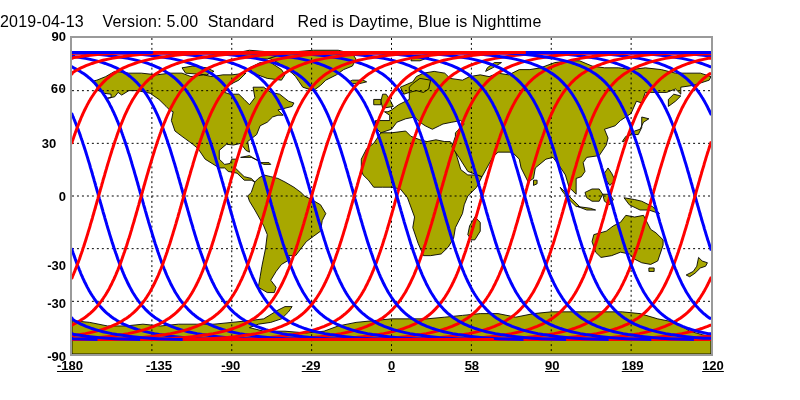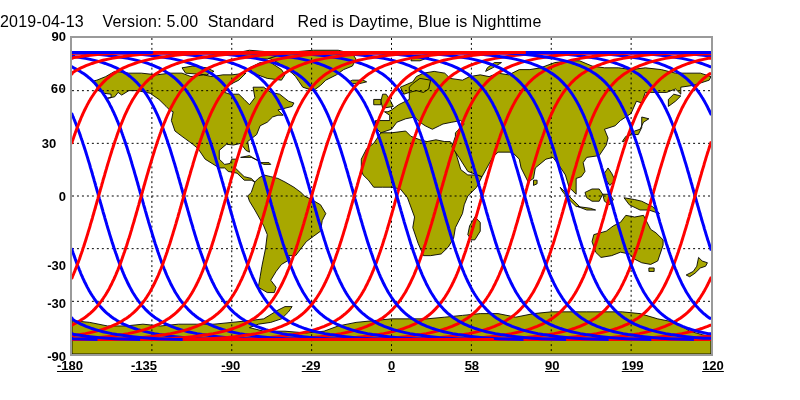--- a/index.html
+++ b/index.html
@@ -163,23 +163,23 @@
           <polyline points="123.2,305.4 113.7,305.4 104.3,305.2 95.2,304.9 86.5,304.5 78.3,304.0 70.6,303.4 63.4,302.7 56.8,302.0 50.7,301.1 45.2,300.3 40.1,299.4 35.4,298.4 31.1,297.4 27.1,296.4 23.5,295.3 20.1,294.2 17.0,293.1 14.1,292.0 11.5,290.8 9.0,289.7 6.7,288.5 4.5,287.3 2.4,286.1 0.5,284.9 0.0,283.7" fill="none" stroke="#0000FF" stroke-width="3" stroke-linecap="round"></polyline>
           <polyline points="643.0,283.7 641.7,283.7 640.0,282.5 638.4,281.3 636.9,280.0 635.4,278.8 634.1,277.6 632.8,276.3 631.5,275.1 630.3,273.8 629.2,272.5 628.1,271.3 627.0,270.0 626.0,268.7 625.0,267.4 624.0,266.2 623.1,264.9 622.2,263.6 621.4,262.3 620.6,261.0 619.8,259.7 619.0,258.5 618.2,257.2 617.5,255.9 616.8,254.6 616.1,253.3 615.4,252.0 614.7,250.7 614.0,249.4 613.4,248.1 612.8,246.8 612.2,245.5 611.6,244.2 611.0,242.9 610.4,241.6 609.8,240.3 609.3,239.0 608.7,237.7 608.2,236.3 607.7,235.0 607.1,233.7 606.6,232.4 606.1,231.1 605.6,229.8 605.1,228.5 604.6,227.2 604.1,225.9 603.7,224.6 603.2,223.2 602.7,221.9 602.3,220.6 601.8,219.3 601.4,218.0 600.9,216.7 600.5,215.4 600.0,214.0 599.6,212.7 599.2,211.4 598.8,210.1 598.3,208.8 597.9,207.5 597.5,206.2 597.1,204.8 596.7,203.5 596.3,202.2 595.9,200.9 595.5,199.6 595.1,198.3 594.7,196.9 594.3,195.6 593.9,194.3 593.5,193.0 593.1,191.7 592.7,190.3 592.3,189.0 591.9,187.7 591.5,186.4 591.2,185.1 590.8,183.8 590.4,182.4 590.0,181.1 589.6,179.8 589.3,178.5 588.9,177.2 588.5,175.8 588.1,174.5 587.8,173.2 587.4,171.9 587.0,170.6 586.6,169.2 586.3,167.9 585.9,166.6 585.5,165.3 585.2,164.0 584.8,162.6 584.4,161.3 584.1,160.0 583.7,158.7 583.3,157.4 582.9,156.0 582.6,154.7 582.2,153.4 581.8,152.1 581.5,150.8 581.1,149.4 580.7,148.1 580.4,146.8 580.0,145.5 579.6,144.2 579.2,142.8 578.9,141.5 578.5,140.2 578.1,138.9 577.7,137.6 577.3,136.2 577.0,134.9 576.6,133.6 576.2,132.3 575.8,131.0 575.4,129.7 575.0,128.3 574.6,127.0 574.3,125.7 573.9,124.4 573.5,123.1 573.1,121.7 572.7,120.4 572.3,119.1 571.9,117.8 571.4,116.5 571.0,115.2 570.6,113.8 570.2,112.5 569.8,111.2 569.4,109.9 568.9,108.6 568.5,107.3 568.1,106.0 567.6,104.6 567.2,103.3 566.7,102.0 566.3,100.7 565.8,99.4 565.4,98.1 564.9,96.8 564.4,95.4 564.0,94.1 563.5,92.8 563.0,91.5 562.5,90.2 562.0,88.9 561.5,87.6 561.0,86.3 560.5,85.0 559.9,83.7 559.4,82.3 558.8,81.0 558.3,79.7 557.7,78.4 557.1,77.1 556.6,75.8 555.9,74.5 555.3,73.2 554.7,71.9 554.1,70.6 553.4,69.3 552.7,68.0 552.1,66.7 551.4,65.4 550.6,64.1 549.9,62.8 549.1,61.5 548.4,60.3 547.6,59.0 546.7,57.7 545.9,56.4 545.0,55.1 544.1,53.8 543.1,52.6 542.1,51.3 541.1,50.0 540.1,48.7 539.0,47.5 537.8,46.2 536.6,44.9 535.4,43.7 534.0,42.4 532.7,41.2 531.2,40.0 529.7,38.7 528.1,37.5 526.4,36.3 524.6,35.1 522.7,33.9 520.6,32.7 518.5,31.5 516.1,30.3 513.7,29.2 511.0,28.0 508.1,26.9 505.0,25.8 501.6,24.7 498.0,23.6 494.0,22.6 489.7,21.6 485.1,20.6 479.9,19.7 474.4,18.9 468.3,18.0 461.7,17.3 454.5,16.6 446.9,16.0 438.6,15.5 429.9,15.1 420.8,14.8 411.4,14.6 643.0,14.6" fill="none" stroke="#0000FF" stroke-width="3" stroke-linecap="round"></polyline>
           <polyline points="0.0,14.6 80.4,14.6" fill="none" stroke="#0000FF" stroke-width="3" stroke-linecap="round"></polyline>
           <polyline points="144.7,14.6 456.6,14.6 447.2,14.8 438.1,15.1 429.4,15.5 421.2,16.0 413.5,16.6 406.4,17.3 399.8,18.0 393.7,18.9 388.1,19.7 383.0,20.6 378.3,21.6 374.0,22.6 370.0,23.6 366.4,24.7 363.0,25.8 359.9,26.9 357.1,28.0 354.4,29.2 351.9,30.3 349.6,31.5 347.4,32.7 345.4,33.9 343.5,35.1 341.7,36.3 340.0,37.5 338.4,38.7 336.8,40.0 335.4,41.2 334.0,42.4 332.7,43.7 331.4,44.9 330.2,46.2 329.1,47.5 328.0,48.7 326.9,50.0 325.9,51.3 324.9,52.6 324.0,53.8 323.1,55.1 322.2,56.4 321.3,57.7 320.5,59.0 319.7,60.3 318.9,61.5 318.1,62.8 317.4,64.1 316.7,65.4 316.0,66.7 315.3,68.0 314.6,69.3 314.0,70.6 313.3,71.9 312.7,73.2 312.1,74.5 311.5,75.8 310.9,77.1 310.3,78.4 309.8,79.7 309.2,81.0 308.7,82.3 308.1,83.7 307.6,85.0 307.1,86.3 306.5,87.6 306.0,88.9 305.5,90.2 305.0,91.5 304.6,92.8 304.1,94.1 303.6,95.4 303.1,96.8 302.7,98.1 302.2,99.4 301.8,100.7 301.3,102.0 300.9,103.3 300.4,104.6 300.0,106.0 299.5,107.3 299.1,108.6 298.7,109.9 298.3,111.2 297.8,112.5 297.4,113.8 297.0,115.2 296.6,116.5 296.2,117.8 295.8,119.1 295.4,120.4 295.0,121.7 294.6,123.1 294.2,124.4 293.8,125.7 293.4,127.0 293.0,128.3 292.6,129.7 292.2,131.0 291.9,132.3 291.5,133.6 291.1,134.9 290.7,136.2 290.3,137.6 290.0,138.9 289.6,140.2 289.2,141.5 288.8,142.8 288.4,144.2 288.1,145.5 287.7,146.8 287.3,148.1 287.0,149.4 286.6,150.8 286.2,152.1 285.8,153.4 285.5,154.7 285.1,156.0 284.7,157.4 284.4,158.7 284.0,160.0 283.6,161.3 283.3,162.6 282.9,164.0 282.5,165.3 282.1,166.6 281.8,167.9 281.4,169.2 281.0,170.6 280.7,171.9 280.3,173.2 279.9,174.5 279.5,175.8 279.2,177.2 278.8,178.5 278.4,179.8 278.0,181.1 277.7,182.4 277.3,183.8 276.9,185.1 276.5,186.4 276.1,187.7 275.7,189.0 275.4,190.3 275.0,191.7 274.6,193.0 274.2,194.3 273.8,195.6 273.4,196.9 273.0,198.3 272.6,199.6 272.2,200.9 271.8,202.2 271.4,203.5 271.0,204.8 270.6,206.2 270.1,207.5 269.7,208.8 269.3,210.1 268.9,211.4 268.4,212.7 268.0,214.0 267.6,215.4 267.1,216.7 266.7,218.0 266.2,219.3 265.8,220.6 265.3,221.9 264.9,223.2 264.4,224.6 263.9,225.9 263.4,227.2 262.9,228.5 262.4,229.8 261.9,231.1 261.4,232.4 260.9,233.7 260.4,235.0 259.9,236.3 259.3,237.7 258.8,239.0 258.2,240.3 257.7,241.6 257.1,242.9 256.5,244.2 255.9,245.5 255.3,246.8 254.6,248.1 254.0,249.4 253.4,250.7 252.7,252.0 252.0,253.3 251.3,254.6 250.6,255.9 249.8,257.2 249.1,258.5 248.3,259.7 247.5,261.0 246.7,262.3 245.8,263.6 244.9,264.9 244.0,266.2 243.1,267.4 242.1,268.7 241.1,270.0 240.0,271.3 238.9,272.5 237.7,273.8 236.5,275.1 235.3,276.3 234.0,277.6 232.6,278.8 231.2,280.0 229.6,281.3 228.0,282.5 226.3,283.7 224.5,284.9 222.6,286.1 220.6,287.3 218.4,288.5 216.1,289.7 213.6,290.8 210.9,292.0 208.0,293.1 204.9,294.2 201.6,295.3 197.9,296.4 194.0,297.4 189.7,298.4 185.0,299.4 179.9,300.3 174.3,301.1 168.2,302.0 161.6,302.7 154.5,303.4 146.8,304.0 138.6,304.5 129.9,304.9 120.7,305.2 111.4,305.4 423.3,305.4" fill="none" stroke="#FF0000" stroke-width="3" stroke-linecap="round"></polyline>
         </g>
     </svg>
   </div>
 
   <div id="xlabels">
       <div class="xtick" style="left: 0px;">-180</div>
-      <div class="xtick" style="left: 74px;">-135</div>
+      <div class="xtick" style="left: 89px;">-135</div>
       <div class="xtick" style="left: 160.75px;">-90</div>
       <div class="xtick" style="left: 241.125px;">-29</div>
       <div class="xtick" style="left: 321.5px;">0</div>
       <div class="xtick" style="left: 401.875px;">58</div>
       <div class="xtick" style="left: 482.25px;">90</div>
-      <div class="xtick" style="left: 562.625px;">199</div>
+      <div class="xtick" style="left: 562.625px;">189</div>
       <div class="xtick" style="left: 643px;">120</div>
     </div>
 
 </div>
 
 </body></html>

